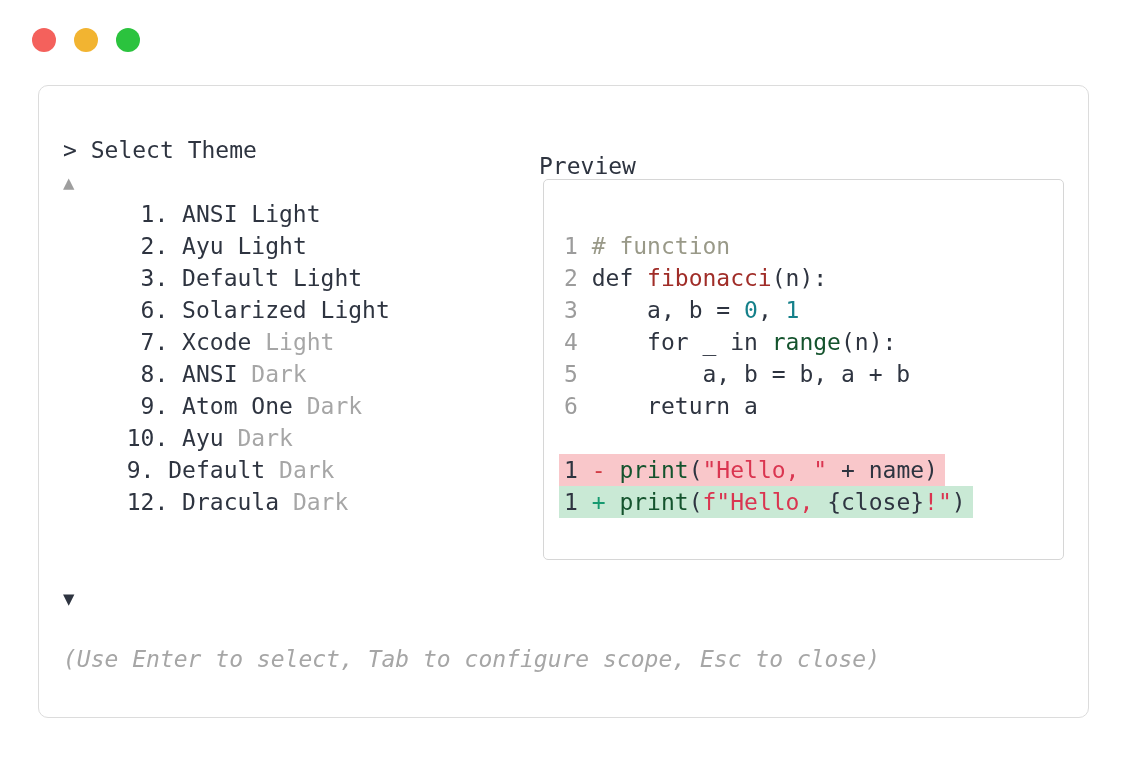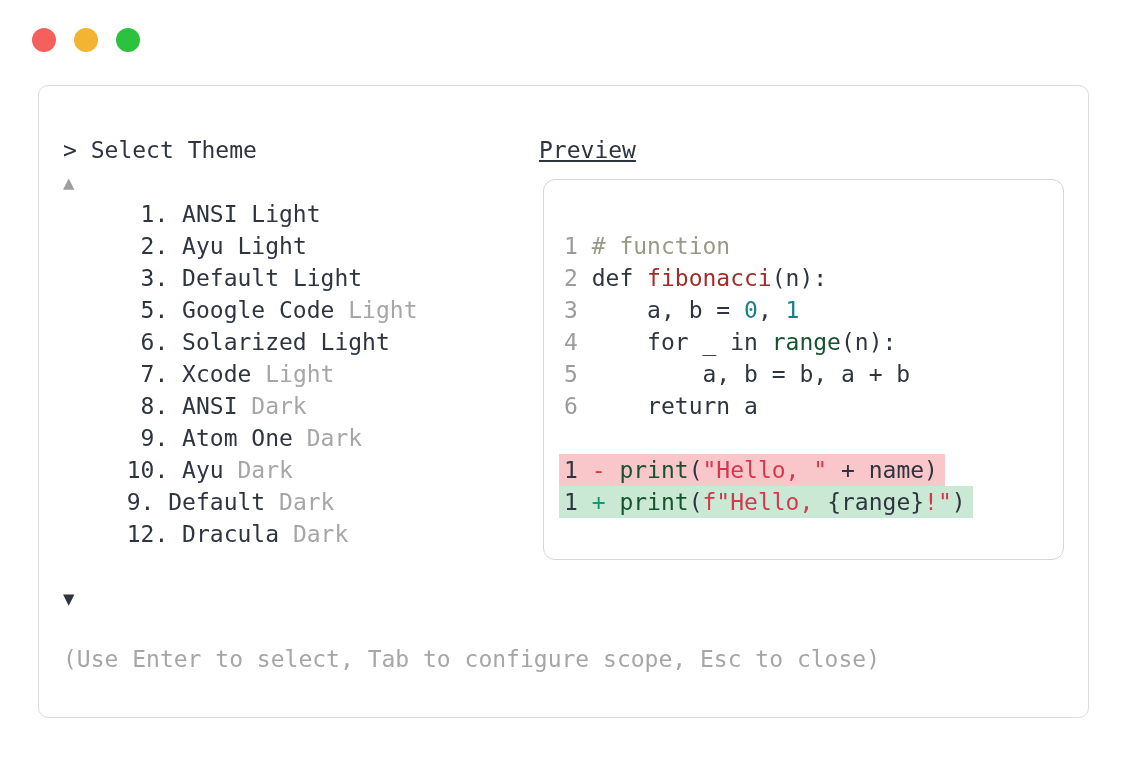--- a/index.html
+++ b/index.html
@@ -15,33 +15,33 @@
   .dot.yellow{background:#f2b431;}
   .dot.green{background:#2bc33e;}
 
   
   .panel{
     position:absolute;left:38px;top:85px;width:1051px;height:633px;
     border:1.5px solid #dcdcdc;border-radius:10px;background:#ffffff;
     box-sizing:border-box;font-size:23px;line-height:32px;
   }
   .hdr-left{position:absolute;left:24px;top:48px;white-space:pre;}
-  .hdr-preview{position:absolute;left:500px;top:48px;white-space:pre;text-decoration:underline;}
+  .hdr-preview{position:absolute;left:500px;top:64px;white-space:pre;}
   .scroll-up{position:absolute;left:24px;top:80px;color:#9e9e9e;font-size:19px;line-height:32px;}
   .scroll-down{position:absolute;left:24px;top:496px;color:#2e3440;font-size:19px;line-height:32px;}
   #theme-list{position:absolute;left:24px;top:112px;}
   .trow{white-space:pre;height:32px;margin-left:36px;}
   .trow .muted{color:#a6a6a6;}
   .trow.sel, .trow.sel .num, .trow.sel .name, .trow.sel .variant, .trow.sel .bullet{color:#147d85;}
-  .footer{position:absolute;left:24px;top:557px;color:#a6a6a6;white-space:pre;}
+  .footer{position:absolute;left:24px;top:557px;color:#a6a6a6;white-space:pre;font-style:italic;}
 
   
   .preview-box{
     position:absolute;left:504px;top:93px;width:521px;height:381px;
-    border:1.5px solid #d6d6d6;border-radius:12px;background:#ffffff;
+    border:1.5px solid #d6d6d6;border-radius:5px;background:#ffffff;
     box-sizing:border-box;padding:50px 0 0 20px;overflow:hidden;
   }
   .cl{white-space:pre;height:32px;line-height:32px;}
   .cl .ln{color:#9c9c9c;}
   .tok-comment{color:#999988;}
   .tok-func{color:#a02d28;margin-top:28px;}
   .tok-number{color:#15808a;}
   .tok-builtin{color:#14532d;}
   .tok-string{color:#da3550;}
   .tok-plain{color:#2e3440;}
@@ -67,39 +67,38 @@
 
 <div class="panel">
   <div class="hdr-left"><span>&gt;</span><span> </span><span>Select Theme</span></div>
   <div class="hdr-preview">Preview</div>
 
   <div class="scroll-up">▲</div>
   <div id="theme-list">
       <div class="trow"><span class="bullet">  </span><span class="num"> 1. </span><span class="name">ANSI</span><span class="variant"> Light</span></div>
       <div class="trow"><span class="bullet">  </span><span class="num"> 2. </span><span class="name">Ayu</span><span class="variant"> Light</span></div>
       <div class="trow"><span class="bullet">  </span><span class="num"> 3. </span><span class="name">Default</span><span class="variant"> Light</span></div>
-      <div class="trow"><span class="bullet">  </span><span class="num"> 5. </span><span class="name">Google Code</span><span class="variant muted"> Light</span></div>
       <div class="trow"><span class="bullet">  </span><span class="num"> 6. </span><span class="name">Solarized</span><span class="variant"> Light</span></div>
       <div class="trow"><span class="bullet">  </span><span class="num"> 7. </span><span class="name">Xcode</span><span class="variant muted"> Light</span></div>
       <div class="trow"><span class="bullet">  </span><span class="num"> 8. </span><span class="name">ANSI</span><span class="variant muted"> Dark</span></div>
       <div class="trow"><span class="bullet">  </span><span class="num"> 9. </span><span class="name">Atom One</span><span class="variant muted"> Dark</span></div>
       <div class="trow"><span class="bullet">  </span><span class="num">10. </span><span class="name">Ayu</span><span class="variant muted"> Dark</span></div>
       <div class="trow"><span class="bullet">  </span><span class="num">9. </span><span class="name">Default</span><span class="variant muted"> Dark</span></div>
       <div class="trow"><span class="bullet">  </span><span class="num">12. </span><span class="name">Dracula</span><span class="variant muted"> Dark</span></div>
     </div>
   <div class="scroll-down">▼</div>
 
   <div class="preview-box">
     <div id="code-lines">
         <div class="cl"><span class="ln">1 </span><span class="tok-comment"># function</span></div>
         <div class="cl"><span class="ln">2 </span><span class="tok-plain">def </span><span class="tok-func">fibonacci</span><span class="tok-plain">(n):</span></div>
         <div class="cl"><span class="ln">3 </span><span class="tok-plain">    a, b = </span><span class="tok-number">0</span><span class="tok-plain">, </span><span class="tok-number">1</span></div>
         <div class="cl"><span class="ln">4 </span><span class="tok-plain">    for _ in </span><span class="tok-builtin">range</span><span class="tok-plain">(n):</span></div>
         <div class="cl"><span class="ln">5 </span><span class="tok-plain">        a, b = b, a + b</span></div>
         <div class="cl"><span class="ln">6 </span><span class="tok-plain">    return a</span></div>
         <div class="blank"></div>
         <div class="diffwrap"><div class="diffline removed"><span class="ln">1 </span><span class="sign-minus">- </span><span class="tok-builtin">print</span><span class="tok-plain">(</span><span class="tok-string">"Hello, "</span><span class="tok-plain"> + name)</span></div></div>
-        <div class="diffwrap"><div class="diffline added"><span class="ln">1 </span><span class="sign-plus">+ </span><span class="tok-builtin">print</span><span class="tok-plain">(</span><span class="tok-string">f"Hello, </span><span class="tok-plain">{range}</span><span class="tok-string">!"</span><span class="tok-plain">)</span></div></div>
+        <div class="diffwrap"><div class="diffline added"><span class="ln">1 </span><span class="sign-plus">+ </span><span class="tok-builtin">print</span><span class="tok-plain">(</span><span class="tok-string">f"Hello, </span><span class="tok-plain">{close}</span><span class="tok-string">!"</span><span class="tok-plain">)</span></div></div>
       </div>
   </div>
 
   <div class="footer">(Use Enter to select, Tab to configure scope, Esc to close)</div>
 </div>
 
 </body></html>

